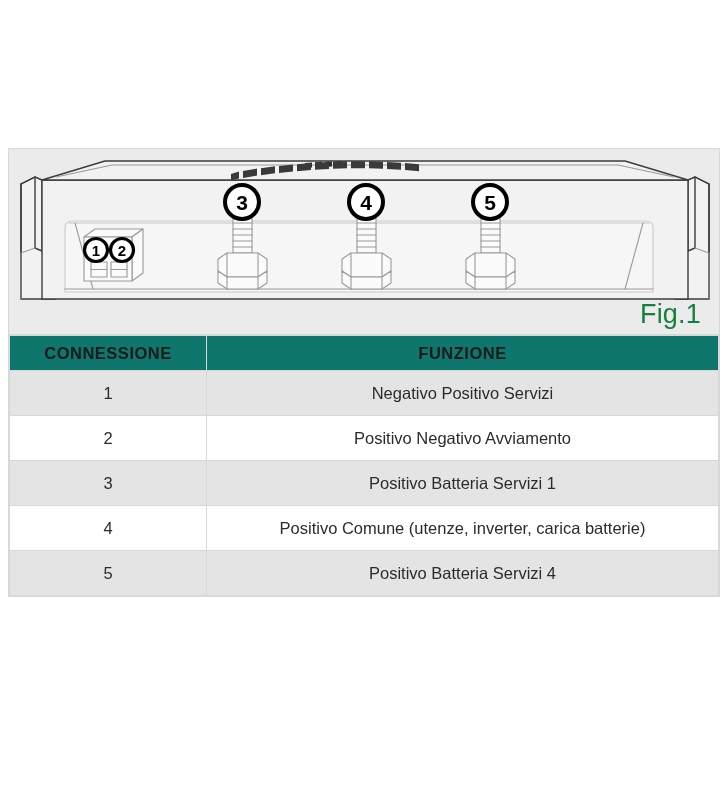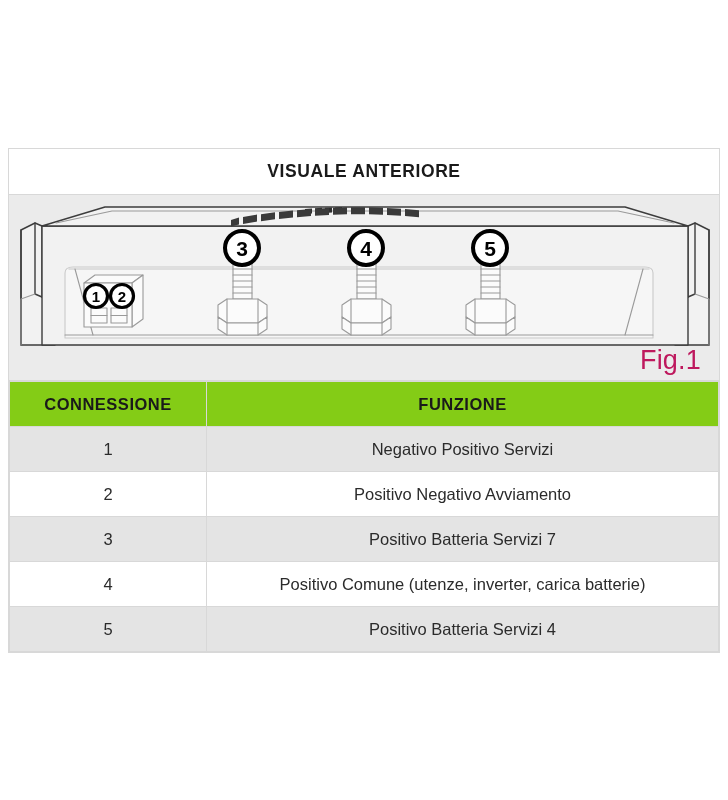--- a/index.html
+++ b/index.html
@@ -61,21 +61,21 @@
     top: 0;
     width: 712px;
     height: 186px;
     display: block;
   }
   .fig-label {
     position: absolute;
     right: 18px;
     bottom: 6px;
     font-size: 27px;
-    color: #be185d;
+    color: #15803d;
     letter-spacing: 0.2px;
     line-height: 1;
     text-align: right;
   }
 
   
   table.conn-table {
     width: 100%;
     border-collapse: collapse;
     table-layout: fixed;
@@ -84,22 +84,22 @@
   table.conn-table col.c-func { width: auto; }
 
   table.conn-table th,
   table.conn-table td {
     border: 1px solid #d8d8d8;
     text-align: center;
     vertical-align: middle;
     padding: 0;
   }
   table.conn-table thead th {
-    height: 45px;
-    background: #84cc16;
+    height: 35px;
+    background: #0f766e;
     font-size: 16.5px;
     font-weight: bold;
     letter-spacing: 0.5px;
     color: #1a1a1a;
   }
   table.conn-table tbody td {
     height: 45px;
     font-size: 16.5px;
     font-weight: normal;
     color: #2b2b2b;
@@ -107,23 +107,20 @@
   table.conn-table tbody tr:nth-child(odd)  td { background: #e4e4e4; }
   table.conn-table tbody tr:nth-child(even) td { background: #ffffff; }
 </style>
 </head>
 <body>
 
 <div id="page">
 
   <div class="fig-table">
 
-    <div class="title-band">
-      <span class="title-text">VISUALE ANTERIORE</span>
-    </div>
 
     <div class="illus-panel">
 
       <svg class="illus-svg" viewBox="0 0 712 186">
         <defs>
           <style>
             .ln   { fill:none; stroke:#3d3d3d; stroke-width:1.4; stroke-linejoin:round; stroke-linecap:round; }
             .lnt  { fill:none; stroke:#9a9a9a; stroke-width:1.1; stroke-linejoin:round; stroke-linecap:round; }
             .lnf  { fill:#f2f2f2; stroke:#3d3d3d; stroke-width:1.4; stroke-linejoin:round; }
             .lnf2 { fill:#ececec; stroke:#9a9a9a; stroke-width:1.1; stroke-linejoin:round; }
@@ -263,21 +260,21 @@
         <tr>
           <td>1</td>
           <td>Negativo Positivo Servizi</td>
         </tr>
         <tr>
           <td>2</td>
           <td>Positivo Negativo Avviamento</td>
         </tr>
         <tr>
           <td>3</td>
-          <td>Positivo Batteria Servizi 7</td>
+          <td>Positivo Batteria Servizi 1</td>
         </tr>
         <tr>
           <td>4</td>
           <td>Positivo Comune (utenze, inverter, carica batterie)</td>
         </tr>
         <tr>
           <td>5</td>
           <td>Positivo Batteria Servizi 4</td>
         </tr>
       </tbody>

